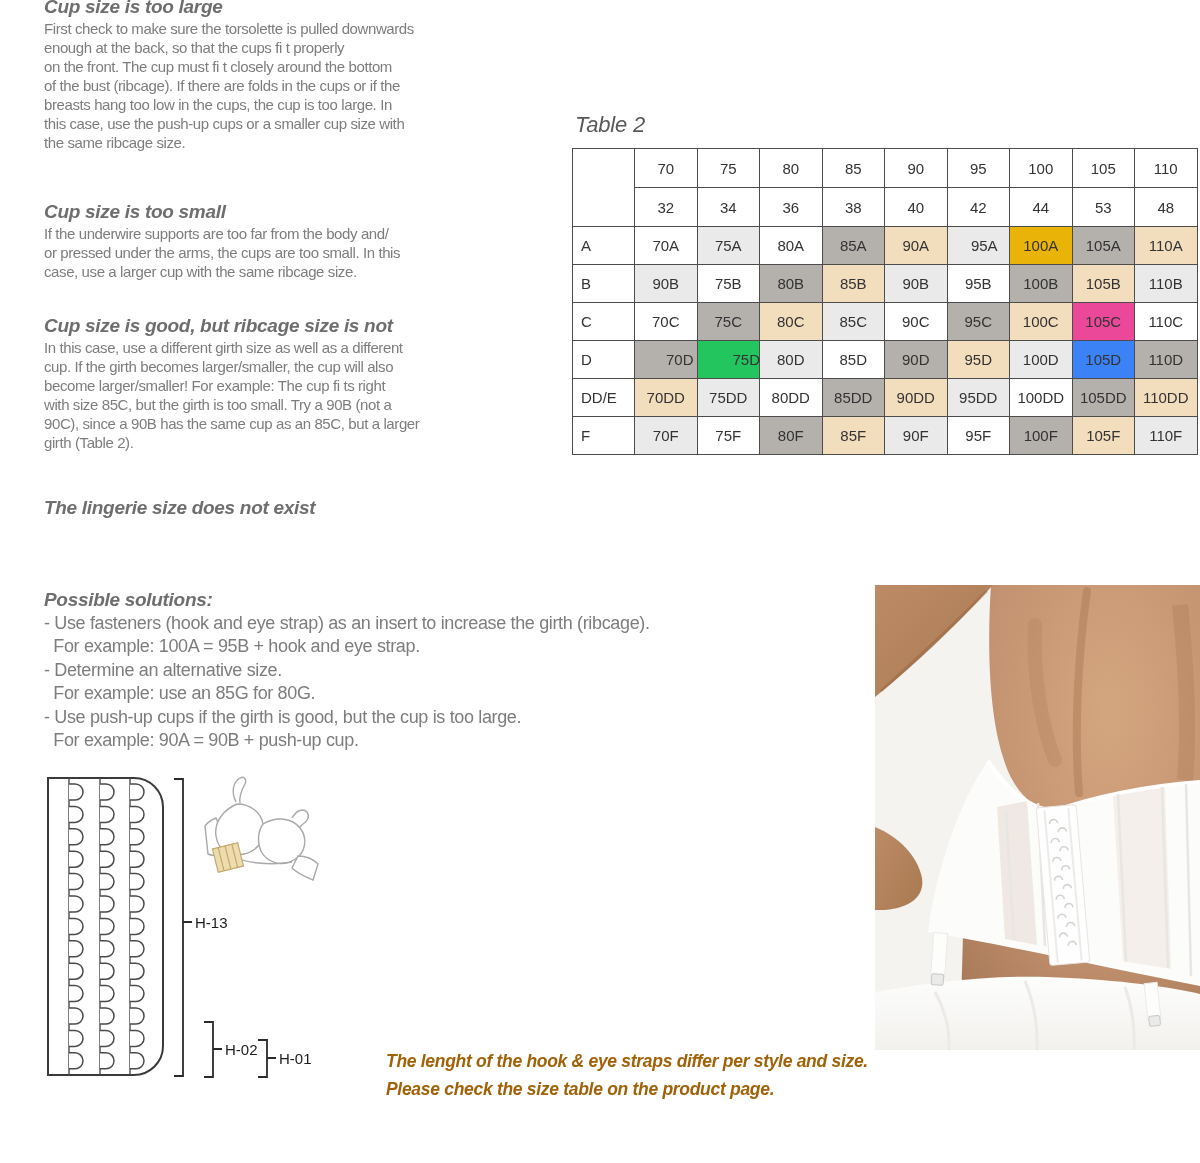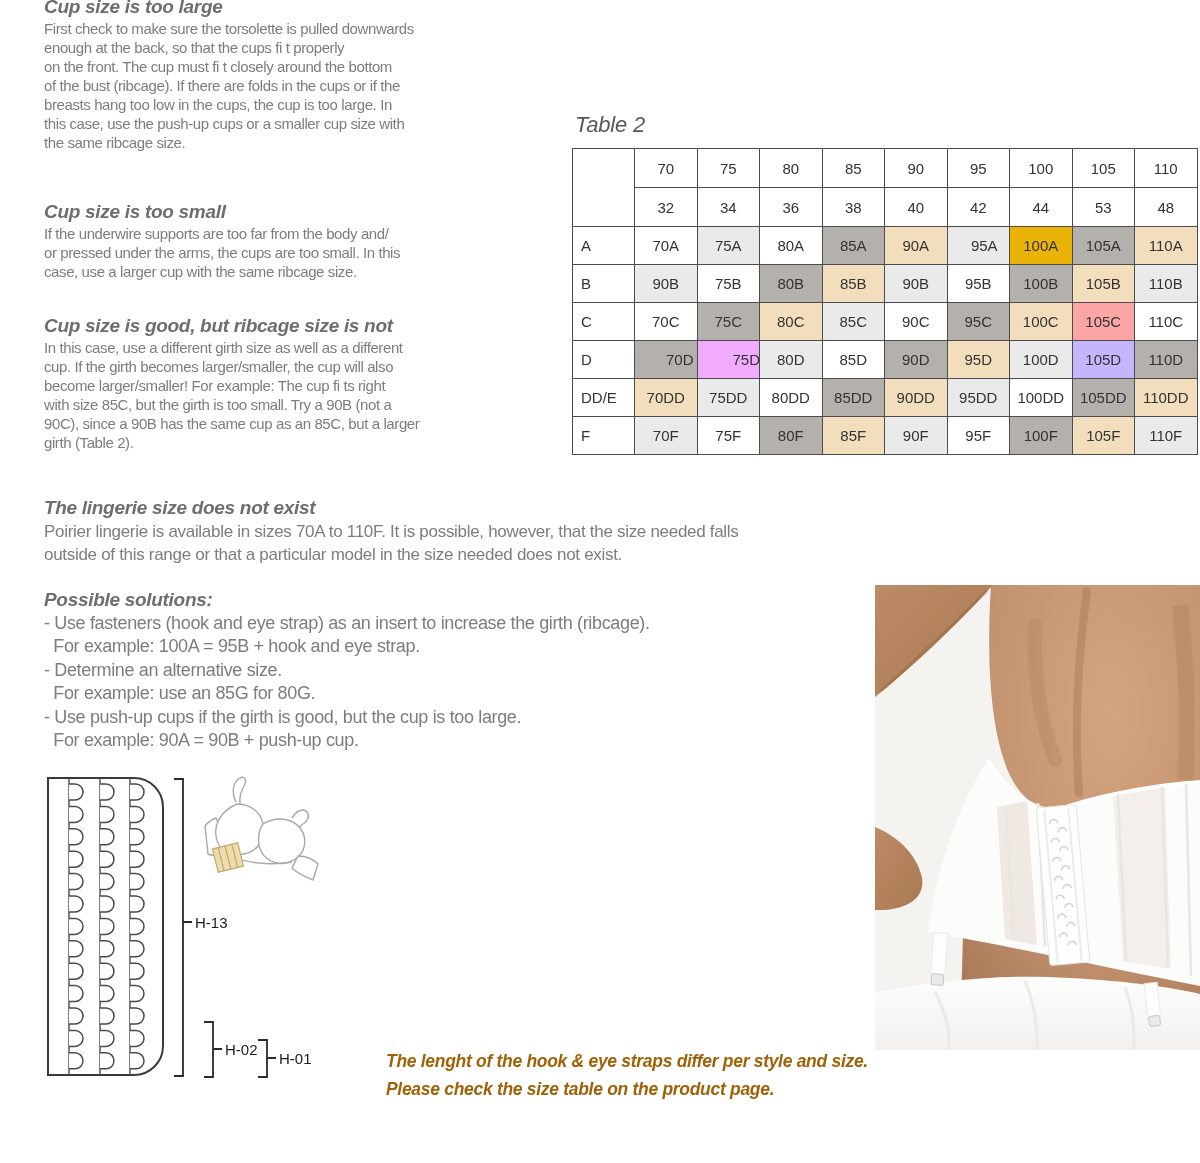--- a/index.html
+++ b/index.html
@@ -64,22 +64,20 @@
     <p class="b">In this case, use a different girth size as well as a different
 cup. If the girth becomes larger/smaller, the cup will also
 become larger/smaller! For example: The cup fi ts right
 with size 85C, but the girth is too small. Try a 90B (not a
 90C), since a 90B has the same cup as an 85C, but a larger
 girth (Table 2).</p>
   </div>
 
   <div class="sec wide" style="top:497px">
     <p class="h">The lingerie size does not exist</p>
-    <p class="b">Poirier lingerie is available in sizes 70A to 110F. It is possible, however, that the size needed falls
-outside of this range or that a particular model in the size needed does not exist.</p>
   </div>
 
   <div class="sec sol" style="top:589px">
     <p class="h">Possible solutions:</p>
     <p class="b">- Use fasteners (hook and eye strap) as an insert to increase the girth (ribcage).
   For example: 100A = 95B + hook and eye strap.
 - Determine an alternative size.
   For example: use an 85G for 80G.
 - Use push-up cups if the girth is good, but the cup is too large.
   For example: 90A = 90B + push-up cup.</p>
@@ -151,33 +149,33 @@
         </tr>
         <tr>
           <th class="rowlabel">C</th>
           <td style="background: rgb(255, 255, 255);">70C</td>
           <td style="background: rgb(180, 177, 173);">75C</td>
           <td style="background: rgb(242, 221, 189);">80C</td>
           <td style="background: rgb(234, 234, 234);">85C</td>
           <td style="background: rgb(255, 255, 255);">90C</td>
           <td style="background: rgb(180, 177, 173);">95C</td>
           <td style="background: rgb(242, 221, 189);">100C</td>
-          <td class="striped" style="background: #fca5a5;">105C</td>
+          <td class="striped" style="background: #ec4899;">105C</td>
           <td class="striped" style="background: rgb(255, 255, 255);">110C</td>
         </tr>
         <tr>
           <th class="rowlabel">D</th>
           <td style="background: rgb(180, 177, 173); padding-left: 28px;">70D</td>
-          <td style="background: #f0abfc; padding-left: 35px;">75D</td>
+          <td style="background: #22c55e; padding-left: 35px;">75D</td>
           <td style="background: rgb(234, 234, 234);">80D</td>
           <td style="background: rgb(255, 255, 255);">85D</td>
           <td style="background: rgb(180, 177, 173);">90D</td>
           <td style="background: rgb(242, 221, 189);">95D</td>
           <td style="background: rgb(234, 234, 234);">100D</td>
-          <td style="background: #c4b5fd;">105D</td>
+          <td style="background: #3b82f6;">105D</td>
           <td style="background: rgb(180, 177, 173);">110D</td>
         </tr>
         <tr>
           <th class="rowlabel">DD/E</th>
           <td style="background: rgb(242, 221, 189);">70DD</td>
           <td style="background: rgb(234, 234, 234);">75DD</td>
           <td style="background: rgb(255, 255, 255);">80DD</td>
           <td style="background: rgb(180, 177, 173);">85DD</td>
           <td style="background: rgb(242, 221, 189);">90DD</td>
           <td style="background: rgb(234, 234, 234);">95DD</td>

